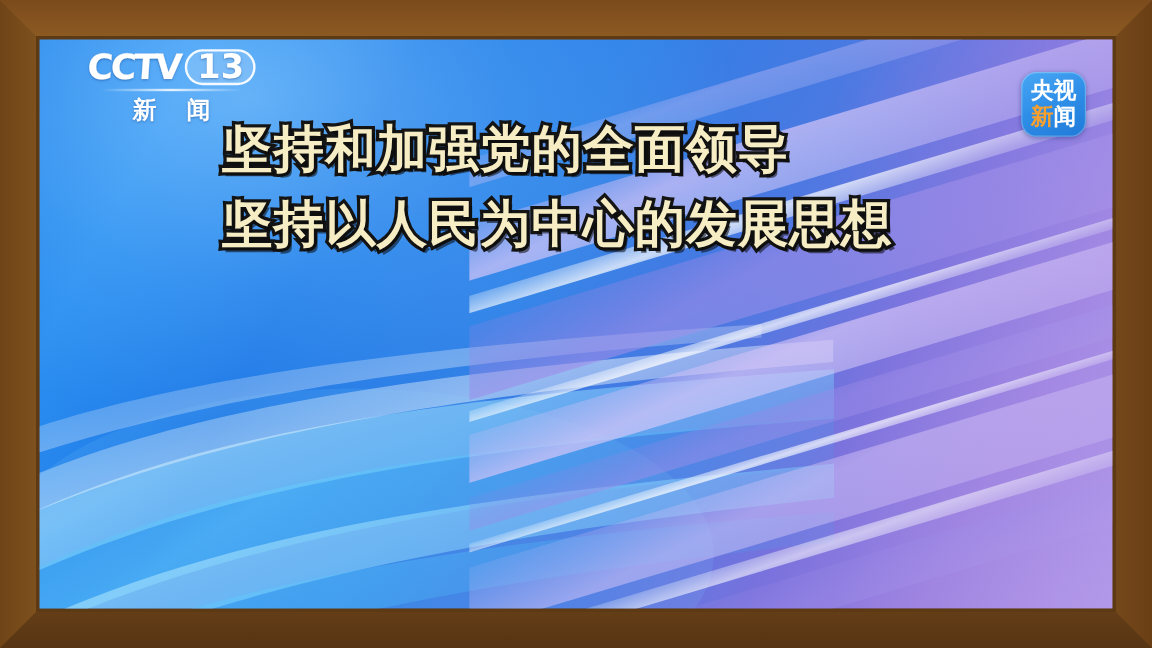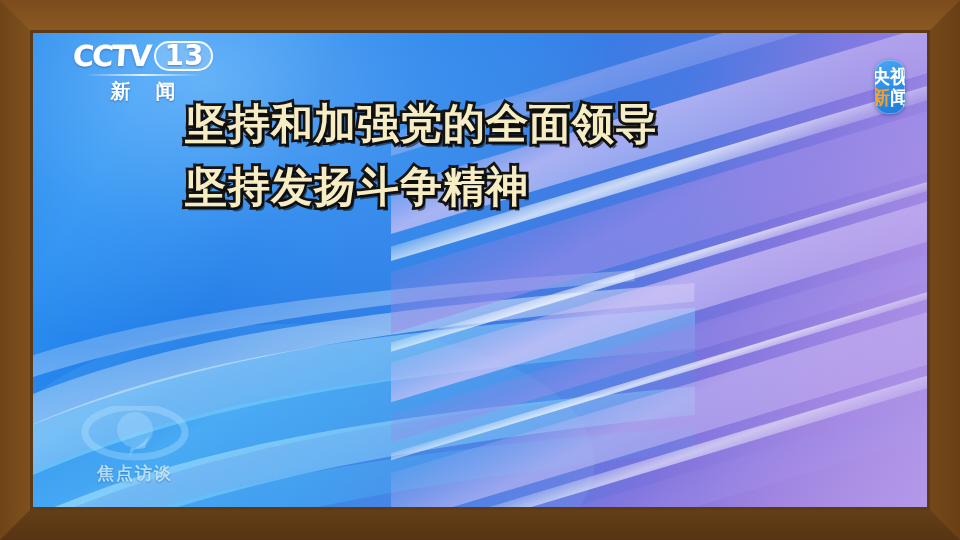--- a/index.html
+++ b/index.html
@@ -122,21 +122,21 @@
     margin-top:2px;
     font-family:Liberation Serif, serif;
     font-size:20px; font-weight:bold; color:#ffffff;
     letter-spacing:10px; text-indent:10px;
     text-shadow:0 1px 2px rgba(0,40,110,.4);
   }
 
   
   .news-badge{
     position:absolute; right:22px; top:27px;
-    width:30px; height:54px; border-radius:13px;
+    width:54px; height:54px; border-radius:13px;
     background:linear-gradient(155deg,#4aa7f5 0%,#2f8fe8 48%,#1f79d8 100%);
     box-shadow:0 1px 4px rgba(0,35,95,.4), inset 0 0 0 1px rgba(255,255,255,.28);
     display:flex; flex-direction:column;
     align-items:center; justify-content:center;
     overflow:hidden;
   }
   .badge-line{
     font-family:"DejaVu Sans","Liberation Sans",sans-serif;
     font-weight:bold; font-size:19px; line-height:21px;
     letter-spacing:0px; white-space:nowrap;
@@ -271,26 +271,18 @@
       <div class="cctv-sub">新 闻</div>
     </div>
 
     <div class="news-badge">
       <div class="badge-line top">央视</div>
       <div class="badge-line bot"><span class="hl">新</span><span class="wt">闻</span></div>
     </div>
 
     <div class="headlines">
       <div class="headline">坚持和加强党的全面领导</div>
-      <div class="headline">坚持发扬斗争精神</div>
-    </div>
-
-    <div class="watermark">
-      <svg class="wm-icon" viewBox="0 0 132 58">
-        <ellipse cx="66" cy="26" rx="50" ry="25" fill="none" stroke="rgba(200,235,255,.30)" stroke-width="7"></ellipse>
-        <path d="M48 24 a18 18 0 1 1 18 18 l-6 10 2 -11 a18 18 0 0 1 -14 -17 z" fill="rgba(205,238,255,.26)"></path>
-        <path d="M80 30 q-8 10 -18 14 l14 -2 z" fill="rgba(215,242,255,.32)"></path>
-      </svg>
-      <div class="wm-text">焦点访谈</div>
-    </div>
+      <div class="headline">坚持以人民为中心的发展思想</div>
+    </div>
+
 
   </div>
 </div>
 
 </body></html>

